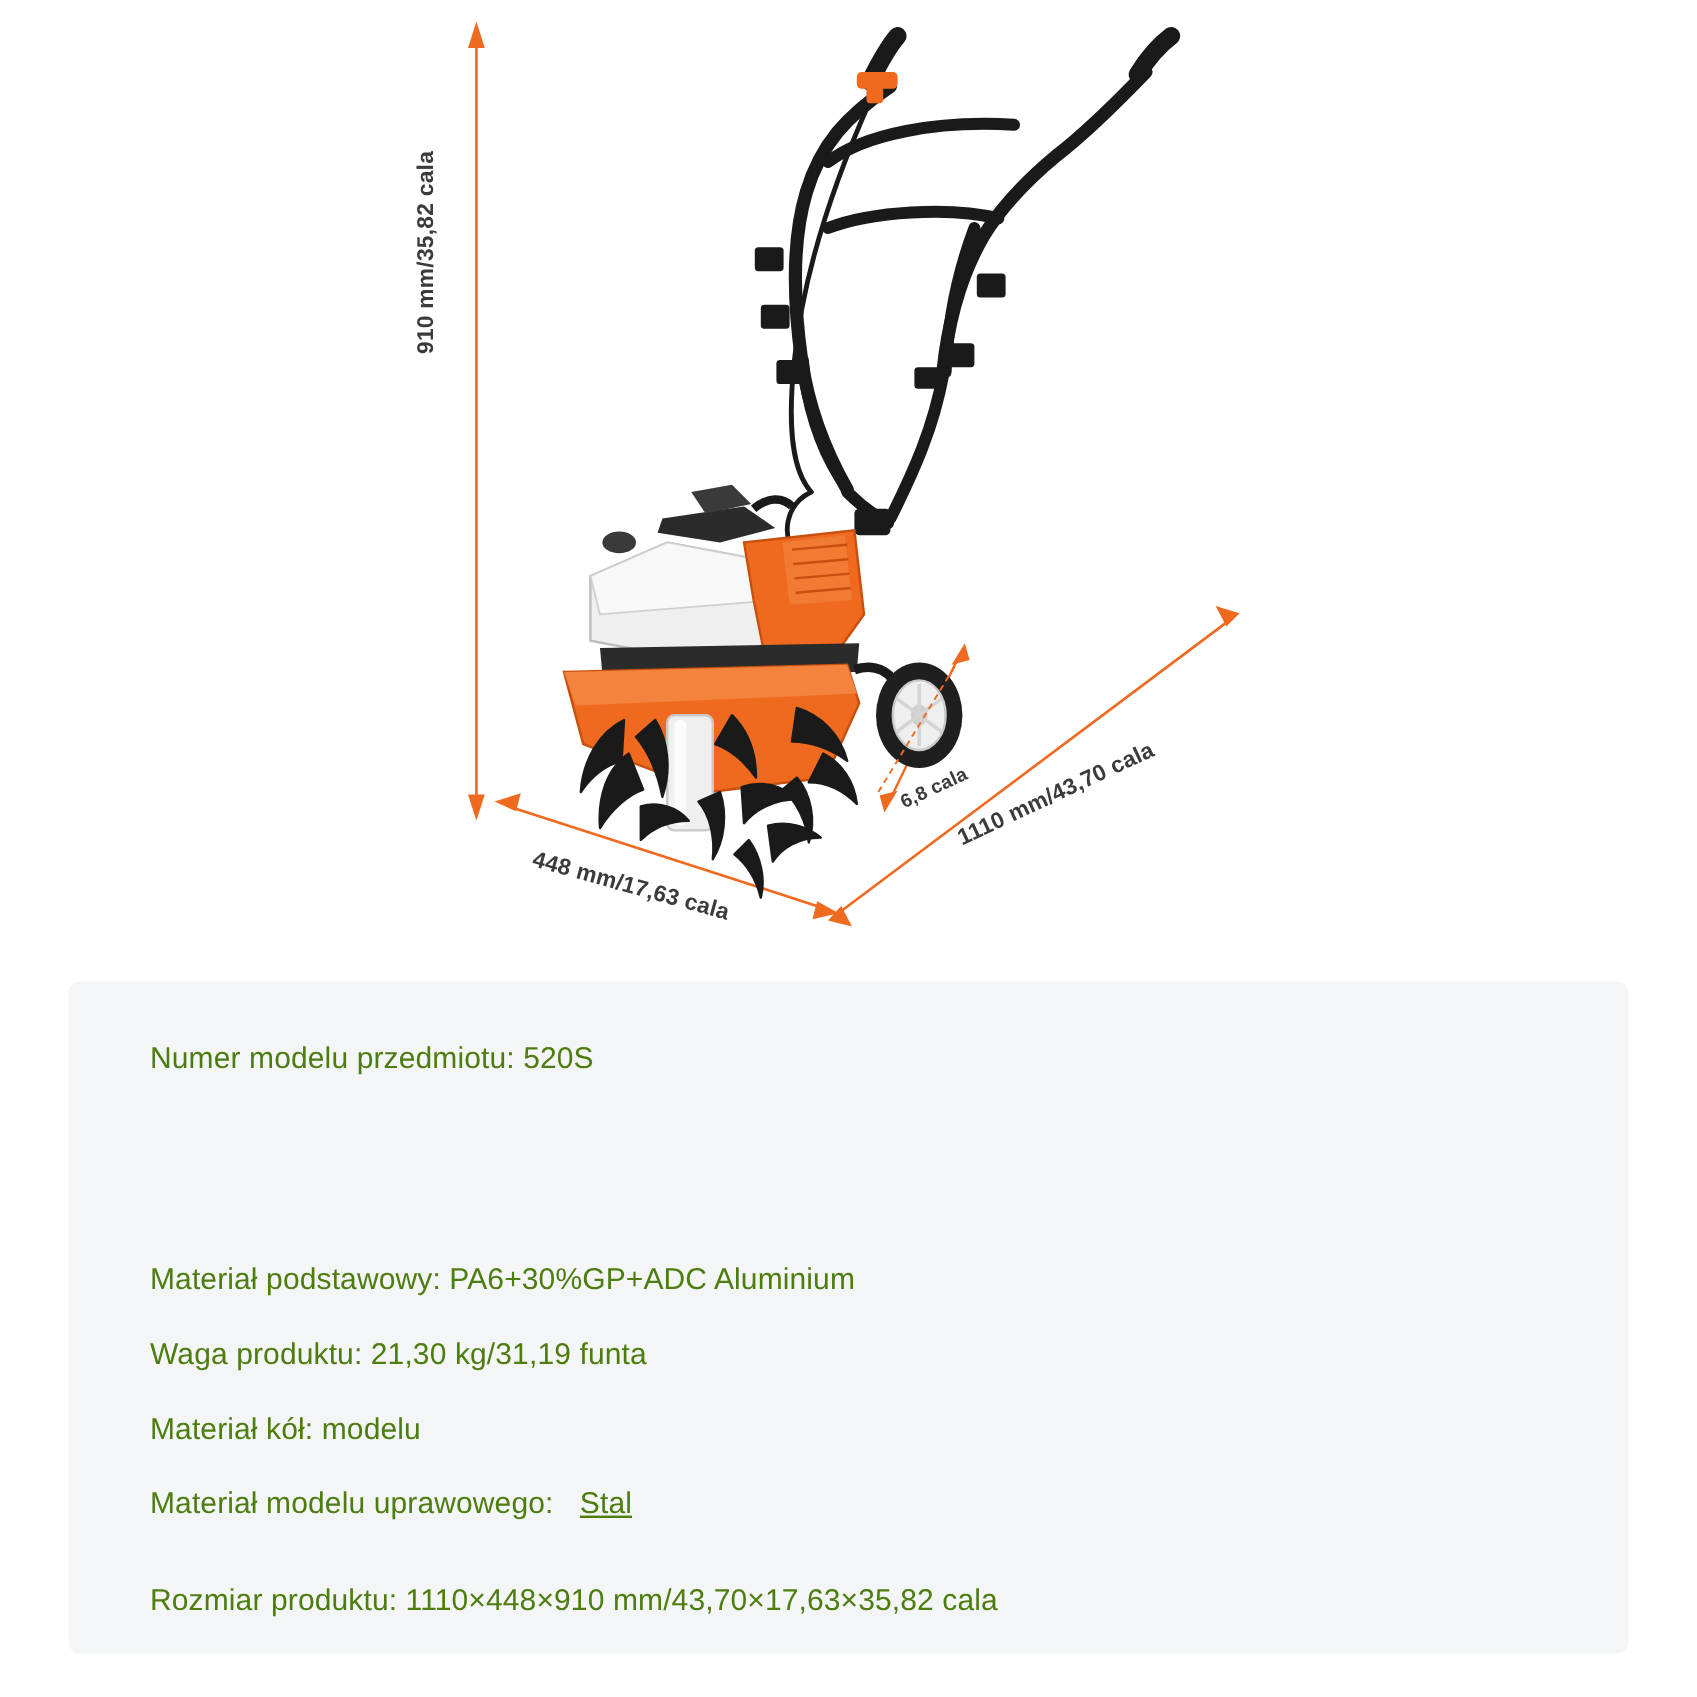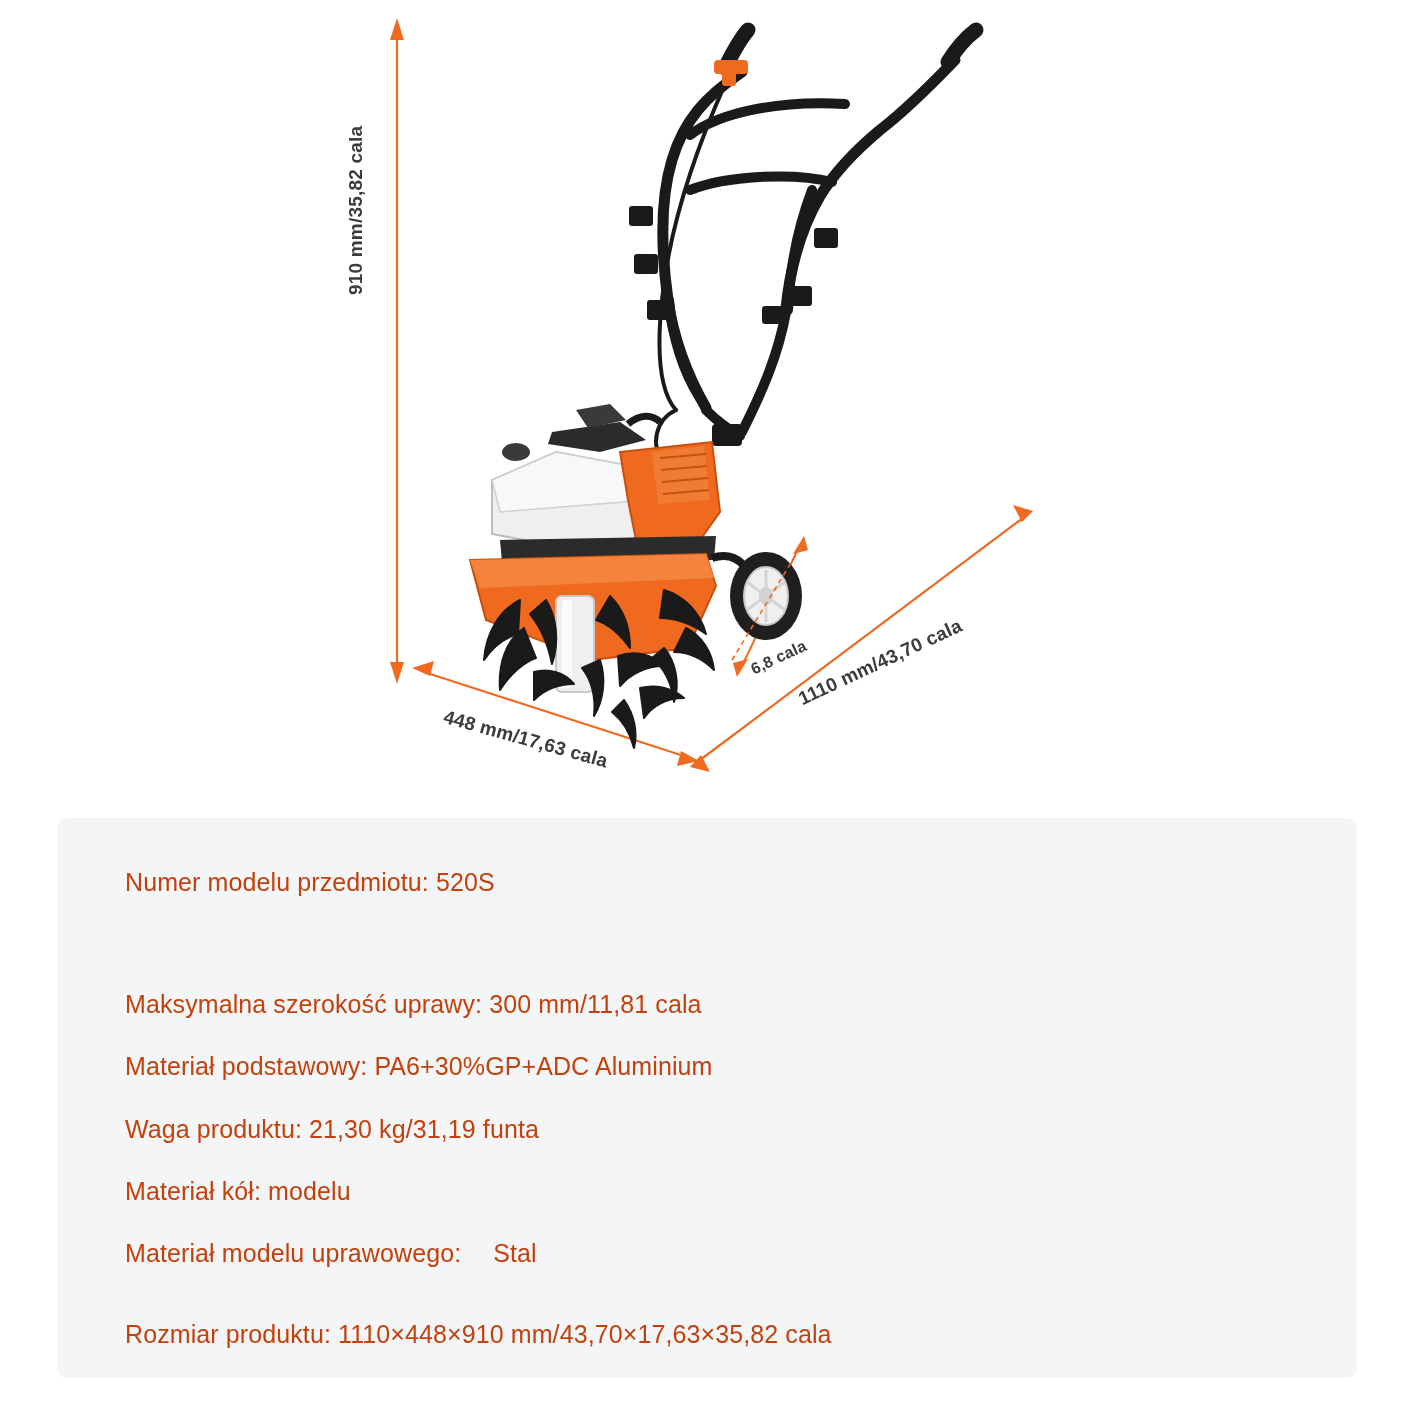--- a/index.html
+++ b/index.html
@@ -70,38 +70,39 @@
     top: 818px;
     width: 1300px;
     height: 560px;
     background: #f4f5f7;
     border-radius: 10px;
   }
   .spec-row {
     position: absolute;
     left: 68px;
     font-size: 25px;
-    color: #c2410c;
+    color: #4d7c0f;
     white-space: nowrap;
     letter-spacing: 0.1px;
   }
   .spec-row.right {
     left: 830px;
   }
   #spec-model     { top: 50px; }
   #spec-displace  { top: 50px; }
   #spec-depth     { top: 110px; }
   #spec-width     { top: 172px; }
   #spec-material  { top: 234px; }
   #spec-weight    { top: 297px; }
   #spec-wheel     { top: 359px; }
   #spec-blade     { top: 421px; }
   #spec-size      { top: 502px; }
   .blade-value {
-    margin-left: 32px;
+    margin-left: 22px;
+    text-decoration: underline;
   }
 </style>
 </head>
 <body>
 
 <div id="illustration">
 
   <svg width="1414" height="800" viewBox="0 0 1414 800" xmlns="http://www.w3.org/2000/svg">
 
     <g stroke="#ef6a1f" stroke-width="2.2" fill="none">
@@ -248,21 +249,20 @@
 
   <div class="dim-label" id="label-wheel">6,8 cala</div>
 </div>
 
 <div id="spec-panel">
 
   <div class="spec-row" id="spec-model">Numer modelu przedmiotu: 520S</div>
 
 
 
-  <div class="spec-row" id="spec-width">Maksymalna szerokość uprawy: 300 mm/11,81 cala</div>
 
   <div class="spec-row" id="spec-material">Materiał podstawowy: PA6+30%GP+ADC Aluminium</div>
 
   <div class="spec-row" id="spec-weight">Waga produktu: 21,30 kg/31,19 funta</div>
 
   <div class="spec-row" id="spec-wheel">Materiał kół: modelu</div>
 
   <div class="spec-row" id="spec-blade">
     <span>Materiał modelu uprawowego:</span><span class="blade-value">Stal</span>
   </div>

